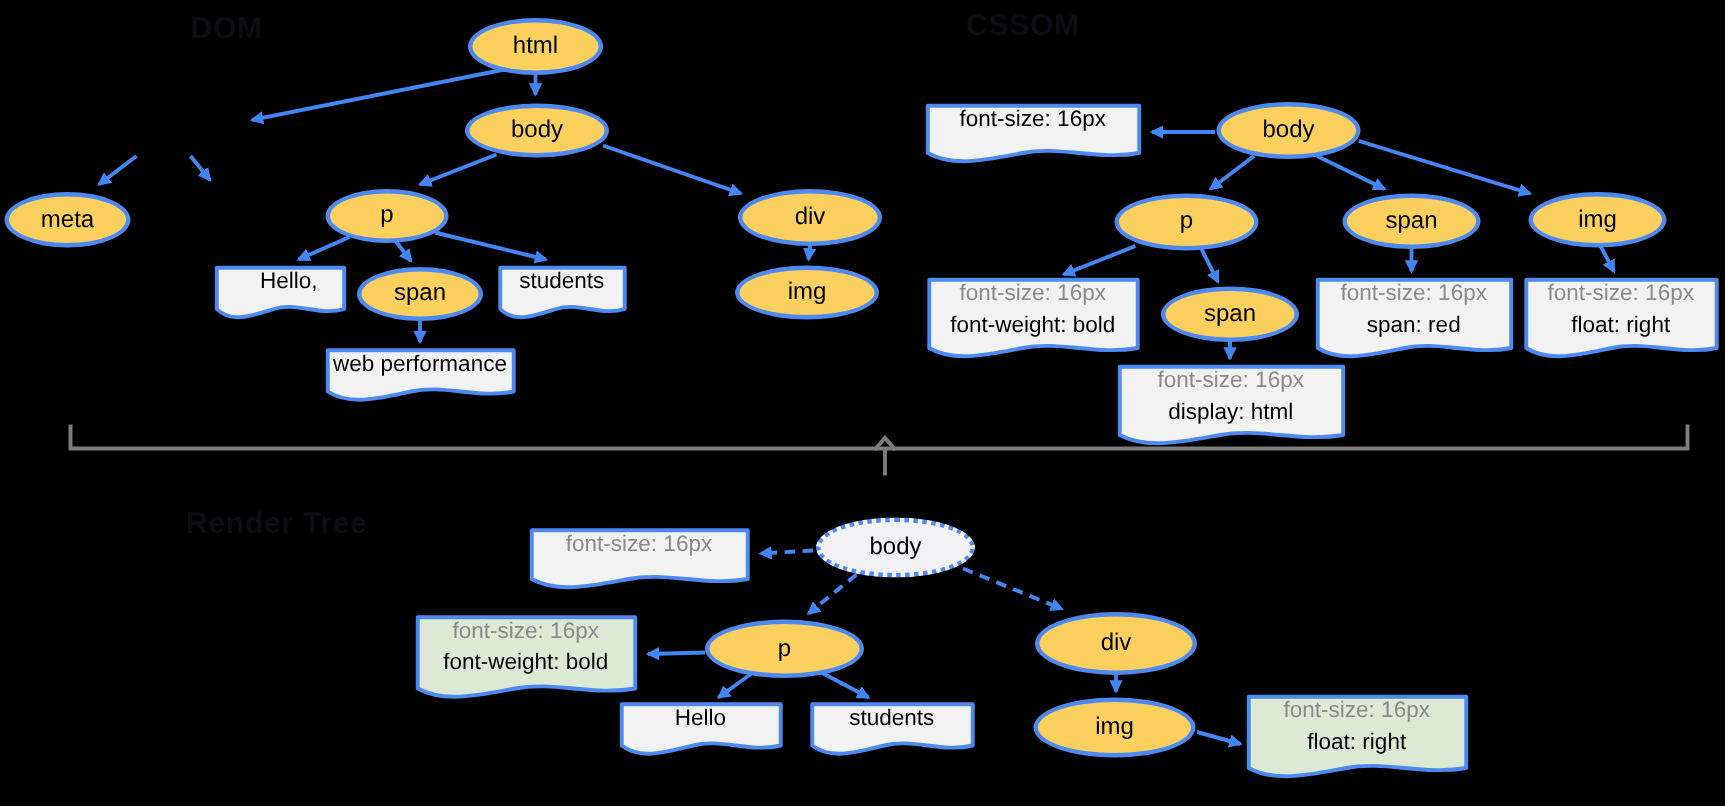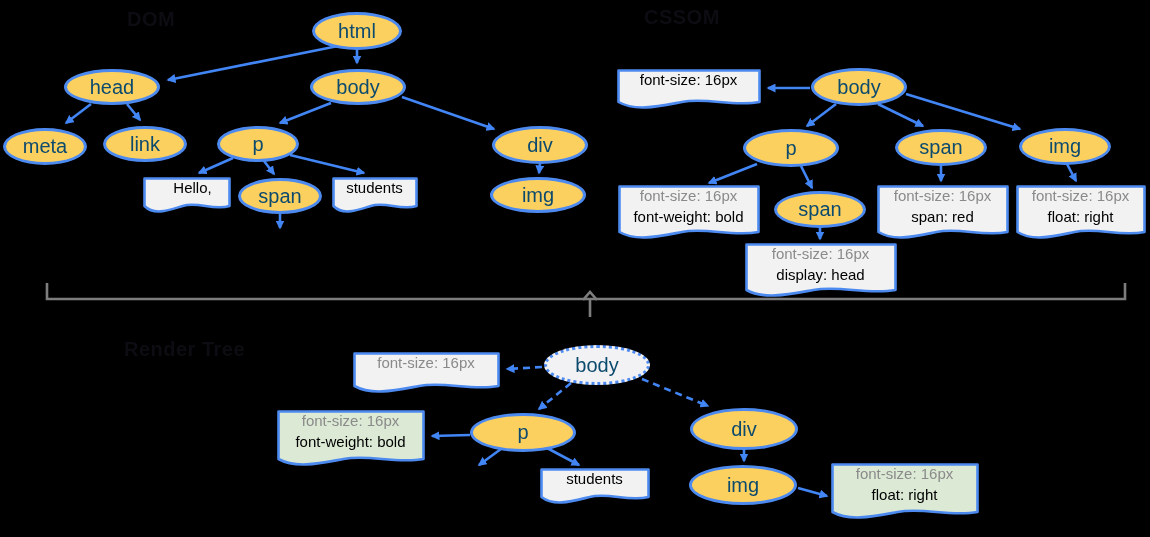--- a/index.html
+++ b/index.html
@@ -1,21 +1,21 @@
 <!DOCTYPE html>
 <html style="--node_fill: #fcd05e; --node_border: #4d8af0; --arrow: #4285f4; --box_fill: #f2f2f2; --box_green: #dcead5; --gray_text: #8a8a8a; --brace: #7d7d7d; --render_body_fill: #f2f2f4;"><head>
 <meta charset="utf-8">
 <style>
   html,body{margin:0;padding:0;background:#000;}
   #stage{position:relative;width:1150px;height:537px;background:#000;overflow:hidden;
          font-family:"Liberation Sans", sans-serif;}
   .tree-label{position:absolute;font-size:20px;font-weight:bold;color:#0c0c12;letter-spacing:.5px;}
   .ellipse{position:absolute;box-sizing:border-box;border:3px solid var(--node_border,#4d8af0);
            background:var(--node_fill,#fcd05e);border-radius:50%;display:flex;align-items:center;
-           justify-content:center;font-size:20px;color:#0c4a6e;z-index:3;}
+           justify-content:center;font-size:16px;color:#000000;z-index:3;}
   .ellipse.ghost{border-style:dotted;border-width:3px;background:var(--render_body_fill,#f2f2f4);}
   .docbox{position:absolute;z-index:3;}
   .docbox .txt{position:absolute;left:0;top:0;right:1px;display:flex;flex-direction:column;
                align-items:center;justify-content:center;z-index:2;font-size:15px;line-height:21px;color:#000;text-align:center;}
   .docbox svg.shape{position:absolute;left:0;top:0;overflow:visible;z-index:1;}
   .gray{color:var(--gray_text,#8a8a8a);}
   #wires{position:absolute;left:0;top:0;z-index:2;}
   .arrow{stroke:var(--arrow,#4285f4);stroke-width:2.6;fill:none;}
   .arrow.dashed{stroke-dasharray:7 5;}
   .brace{stroke:var(--brace,#7d7d7d);stroke-width:2.6;fill:none;}
@@ -66,43 +66,49 @@
     <path class="arrow" d="M547,448 L579,465" marker-end="url(#ah)"></path>
     <path class="arrow" d="M744,450 L744,461" marker-end="url(#ah)"></path>
     <path class="arrow" d="M798,488 L827,496" marker-end="url(#ah)"></path>
   </svg>
 
   <div class="tree-label" style="left:127px;top:8px">DOM</div>
   <div class="tree-label" style="left:644px;top:6px">CSSOM</div>
   <div class="tree-label" style="left:124px;top:338px">Render Tree</div>
 
   <div class="ellipse" style="left:312px;top:12px;width:90px;height:38px">html</div>
-  <div class="ellipse" style="left:64px;top:69px;width:96px;height:36px">head</div>
   <div class="ellipse" style="left:310px;top:69px;width:96px;height:36px">body</div>
   <div class="ellipse" style="left:3px;top:128px;width:84px;height:37px">meta</div>
-  <div class="ellipse" style="left:103px;top:126px;width:84px;height:36px">link</div>
   <div class="ellipse" style="left:217px;top:126px;width:82px;height:36px">p</div>
   <div class="ellipse" style="left:492px;top:126px;width:96px;height:38px">div</div>
   <div class="ellipse" style="left:238px;top:178px;width:84px;height:36px">span</div>
   <div class="ellipse" style="left:490px;top:177px;width:96px;height:36px">img</div>
 
   <div class="docbox" style="left:143px;top:177px;width:100px;height:31px">
       <svg class="shape" width="88" height="43" viewBox="0 0 88 43">
         <path d="M1.5,1.5 L86.5,1.5 L86.5,29 C 70.4,34 54.56,24 39.6,29 C 26.4,33 11.440000000000001,39 1.5,29 Z" fill="#f2f2f2" stroke="#4d8af0" stroke-width="2.6" stroke-linejoin="round"></path>
       </svg>
     <div class="txt">
         <span>Hello,</span>
       </div>
   </div>
   <div class="docbox" style="left:332px;top:177px;width:86px;height:31px">
       <svg class="shape" width="86" height="43" viewBox="0 0 86 43">
         <path d="M1.5,1.5 L84.5,1.5 L84.5,29 C 68.8,34 53.32,24 38.7,29 C 25.8,33 11.18,39 1.5,29 Z" fill="#f2f2f2" stroke="#4d8af0" stroke-width="2.6" stroke-linejoin="round"></path>
       </svg>
     <div class="txt">
         <span>students</span>
+      </div>
+  </div>
+  <div class="docbox" style="left:217px;top:232px;width:127px;height:31px">
+      <svg class="shape" width="127" height="43" viewBox="0 0 127 43">
+        <path d="M1.5,1.5 L125.5,1.5 L125.5,29 C 101.60000000000001,34 78.74,24 57.15,29 C 38.1,33 16.51,39 1.5,29 Z" fill="#f2f2f2" stroke="#4d8af0" stroke-width="2.6" stroke-linejoin="round"></path>
+      </svg>
+    <div class="txt">
+        <span>web performance</span>
       </div>
   </div>
 
   <div class="docbox" style="left:617px;top:69px;width:144px;height:35px">
       <svg class="shape" width="144" height="47" viewBox="0 0 144 47">
         <path d="M1.5,1.5 L142.5,1.5 L142.5,33 C 115.2,38 89.28,28 64.8,33 C 43.199999999999996,37 18.72,43 1.5,33 Z" fill="#f2f2f2" stroke="#4d8af0" stroke-width="2.6" stroke-linejoin="round"></path>
       </svg>
     <div class="txt">
         <span>font-size: 16px</span>
       </div>
@@ -139,21 +145,21 @@
       <span class="gray">font-size: 16px</span>
       <span>float: right</span>
     </div>
   </div>
   <div class="docbox" style="left:745px;top:243px;width:152px;height:49px">
       <svg class="shape" width="152" height="61" viewBox="0 0 152 61">
         <path d="M1.5,1.5 L150.5,1.5 L150.5,47 C 121.60000000000001,52 94.24,42 68.4,47 C 45.6,51 19.76,57 1.5,47 Z" fill="#f2f2f2" stroke="#4d8af0" stroke-width="2.6" stroke-linejoin="round"></path>
       </svg>
     <div class="txt">
       <span class="gray">font-size: 16px</span>
-      <span>display: head</span>
+      <span>display: html</span>
     </div>
   </div>
 
   <div class="docbox" style="left:353px;top:352px;width:147px;height:36px">
       <svg class="shape" width="147" height="48" viewBox="0 0 147 48">
         <path d="M1.5,1.5 L145.5,1.5 L145.5,34 C 117.60000000000001,39 91.14,29 66.15,34 C 44.1,38 19.11,44 1.5,34 Z" fill="#f2f2f2" stroke="#4d8af0" stroke-width="2.6" stroke-linejoin="round"></path>
       </svg>
     <div class="txt">
         <span class="gray">font-size: 16px</span>
       </div>
@@ -165,20 +171,28 @@
 
   <div class="docbox green" style="left:277px;top:410px;width:148px;height:51px">
       <svg class="shape" width="148" height="63" viewBox="0 0 148 63">
         <path d="M1.5,1.5 L146.5,1.5 L146.5,49 C 118.4,54 91.76,44 66.60000000000001,49 C 44.4,53 19.240000000000002,59 1.5,49 Z" fill="#dcead5" stroke="#4d8af0" stroke-width="2.6" stroke-linejoin="round"></path>
       </svg>
     <div class="txt">
       <span class="gray">font-size: 16px</span>
       <span>font-weight: bold</span>
     </div>
   </div>
+  <div class="docbox" style="left:413px;top:468px;width:109px;height:31px">
+      <svg class="shape" width="109" height="43" viewBox="0 0 109 43">
+        <path d="M1.5,1.5 L107.5,1.5 L107.5,29 C 87.2,34 67.58,24 49.050000000000004,29 C 32.699999999999996,33 14.17,39 1.5,29 Z" fill="#f2f2f2" stroke="#4d8af0" stroke-width="2.6" stroke-linejoin="round"></path>
+      </svg>
+    <div class="txt">
+        <span>Hello</span>
+      </div>
+  </div>
   <div class="docbox" style="left:540px;top:468px;width:110px;height:31px">
       <svg class="shape" width="110" height="43" viewBox="0 0 110 43">
         <path d="M1.5,1.5 L108.5,1.5 L108.5,29 C 88,34 68.2,24 49.5,29 C 33,33 14.3,39 1.5,29 Z" fill="#f2f2f2" stroke="#4d8af0" stroke-width="2.6" stroke-linejoin="round"></path>
       </svg>
     <div class="txt">
         <span>students</span>
       </div>
   </div>
   <div class="docbox green" style="left:831px;top:463px;width:148px;height:51px">
       <svg class="shape" width="148" height="63" viewBox="0 0 148 63">

